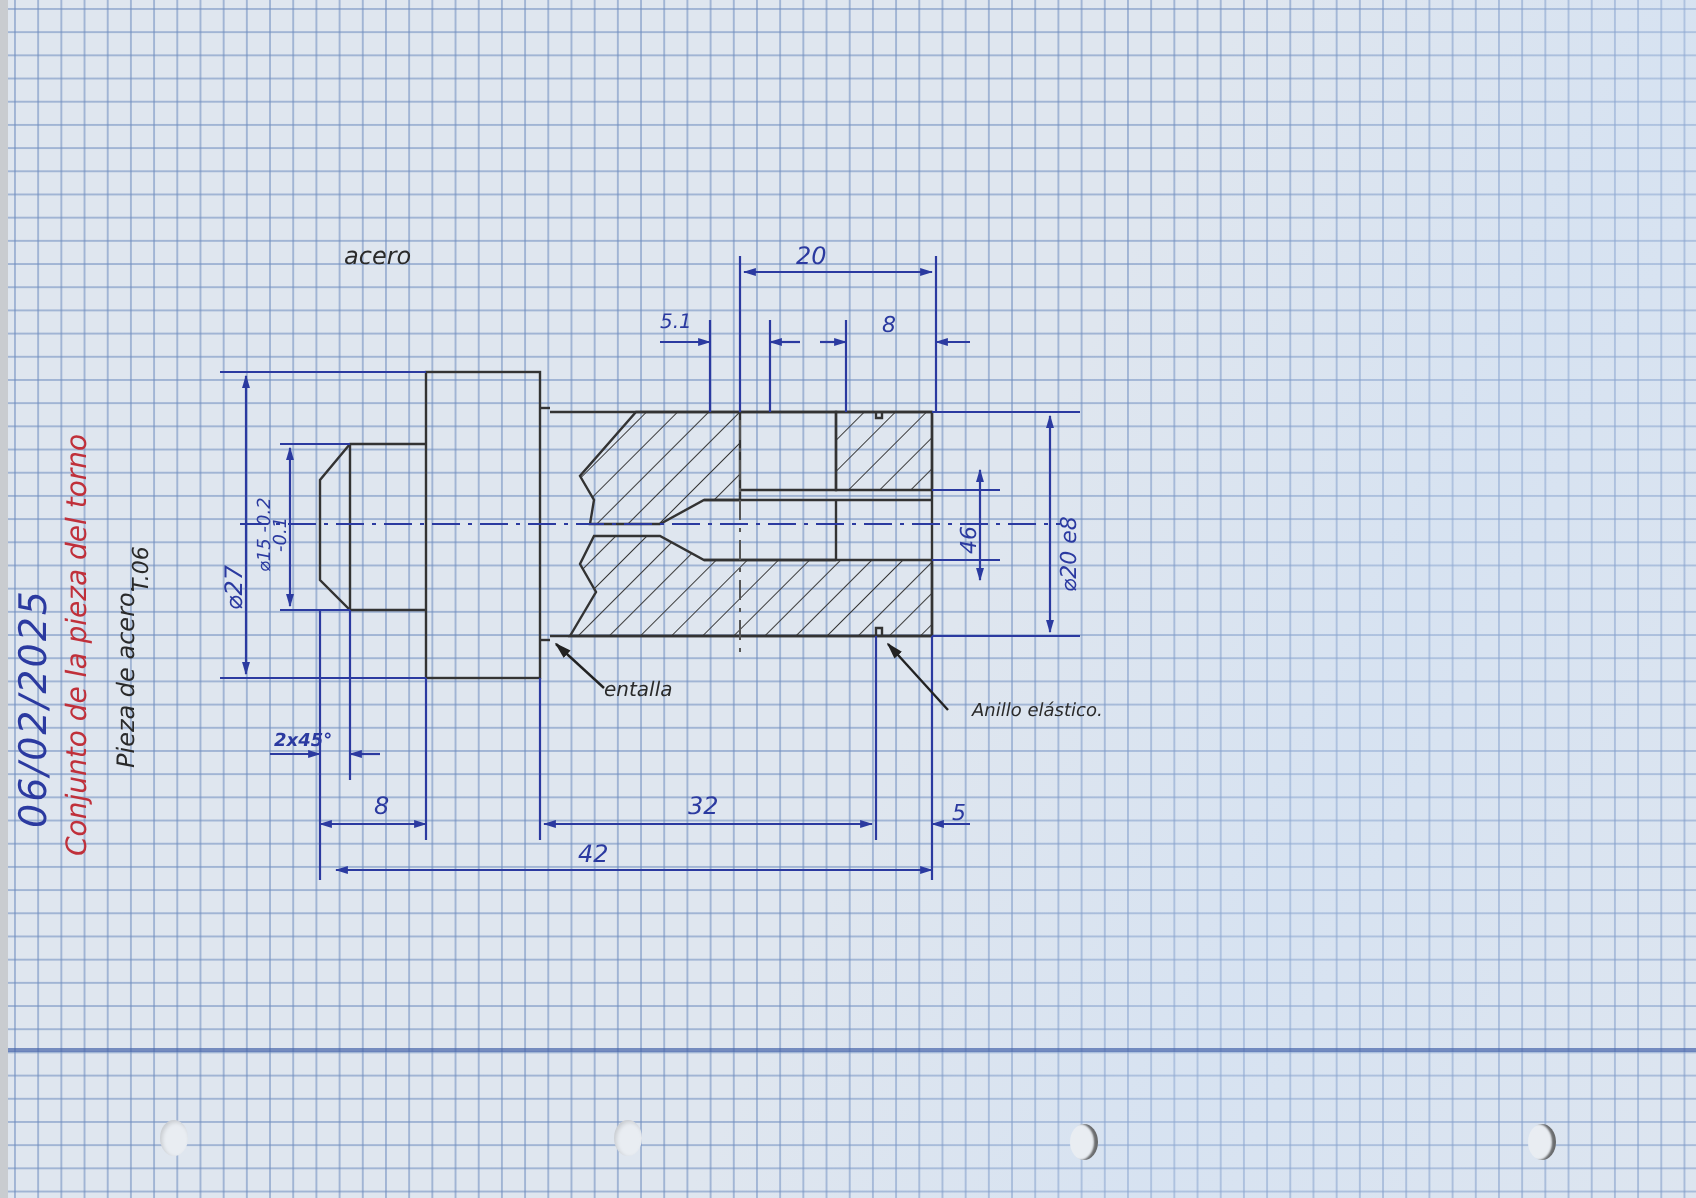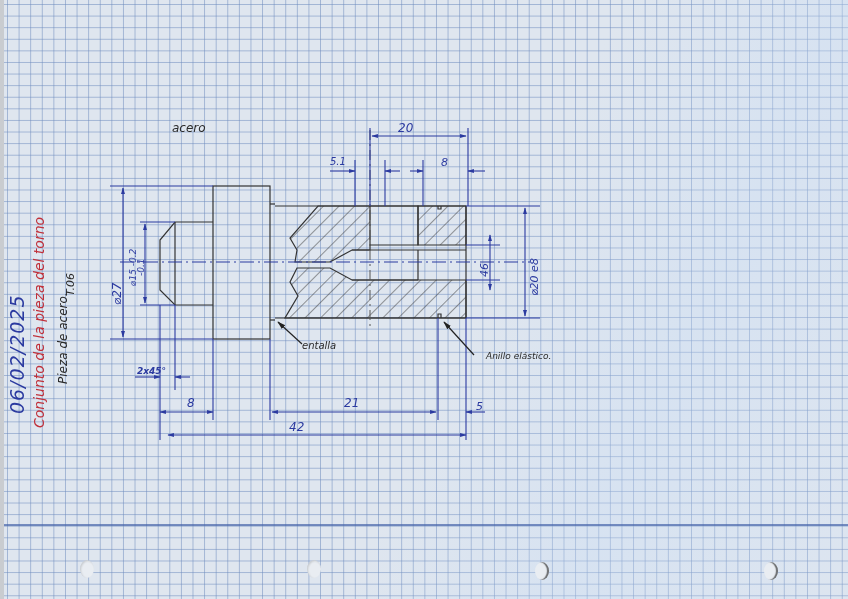--- a/index.html
+++ b/index.html
@@ -146,21 +146,21 @@
 
 <div class="label blue rot" style="left:110px;top:305px;font-size:12px;">⌀27</div>
 <div class="label blue rot" style="left:128px;top:286px;font-size:9px;">⌀15 -0.2</div>
 <div class="label blue rot" style="left:136px;top:276px;font-size:9px;">-0.1</div>
 
 <div class="label blue rot" style="left:478px;top:277px;font-size:11px;">46</div>
 <div class="label blue rot" style="left:528px;top:296px;font-size:11px;">⌀20 e8</div>
 
 <div class="label blue" style="left:137px;top:366px;font-size:9px;font-weight:bold;">2x45°</div>
 <div class="label blue" style="left:187px;top:396px;font-size:12px;">8</div>
-<div class="label blue" style="left:344px;top:396px;font-size:12px;">21</div>
+<div class="label blue" style="left:344px;top:396px;font-size:12px;">32</div>
 <div class="label blue" style="left:476px;top:400px;font-size:11px;">5</div>
 <div class="label blue" style="left:289px;top:420px;font-size:12px;">42</div>
 
 <div class="label black" style="left:302px;top:340px;font-size:10px;">entalla</div>
 <div class="label black" style="left:474px;top:351px;font-size:9px;margin-left:12px;">Anillo elástico.</div>
 
 <div class="label blue rot" style="left:6px;top:414px;font-size:19px;letter-spacing:1px;">06/02/2025</div>
 <div class="label red rot" style="left:31px;top:428px;font-size:14px;">Conjunto de la pieza del torno</div>
 <div class="label black rot" style="left:56px;top:384px;font-size:12px;">Pieza de acero.</div>
 <div class="label black rot" style="left:64px;top:296px;font-size:11px;">T.06</div>

